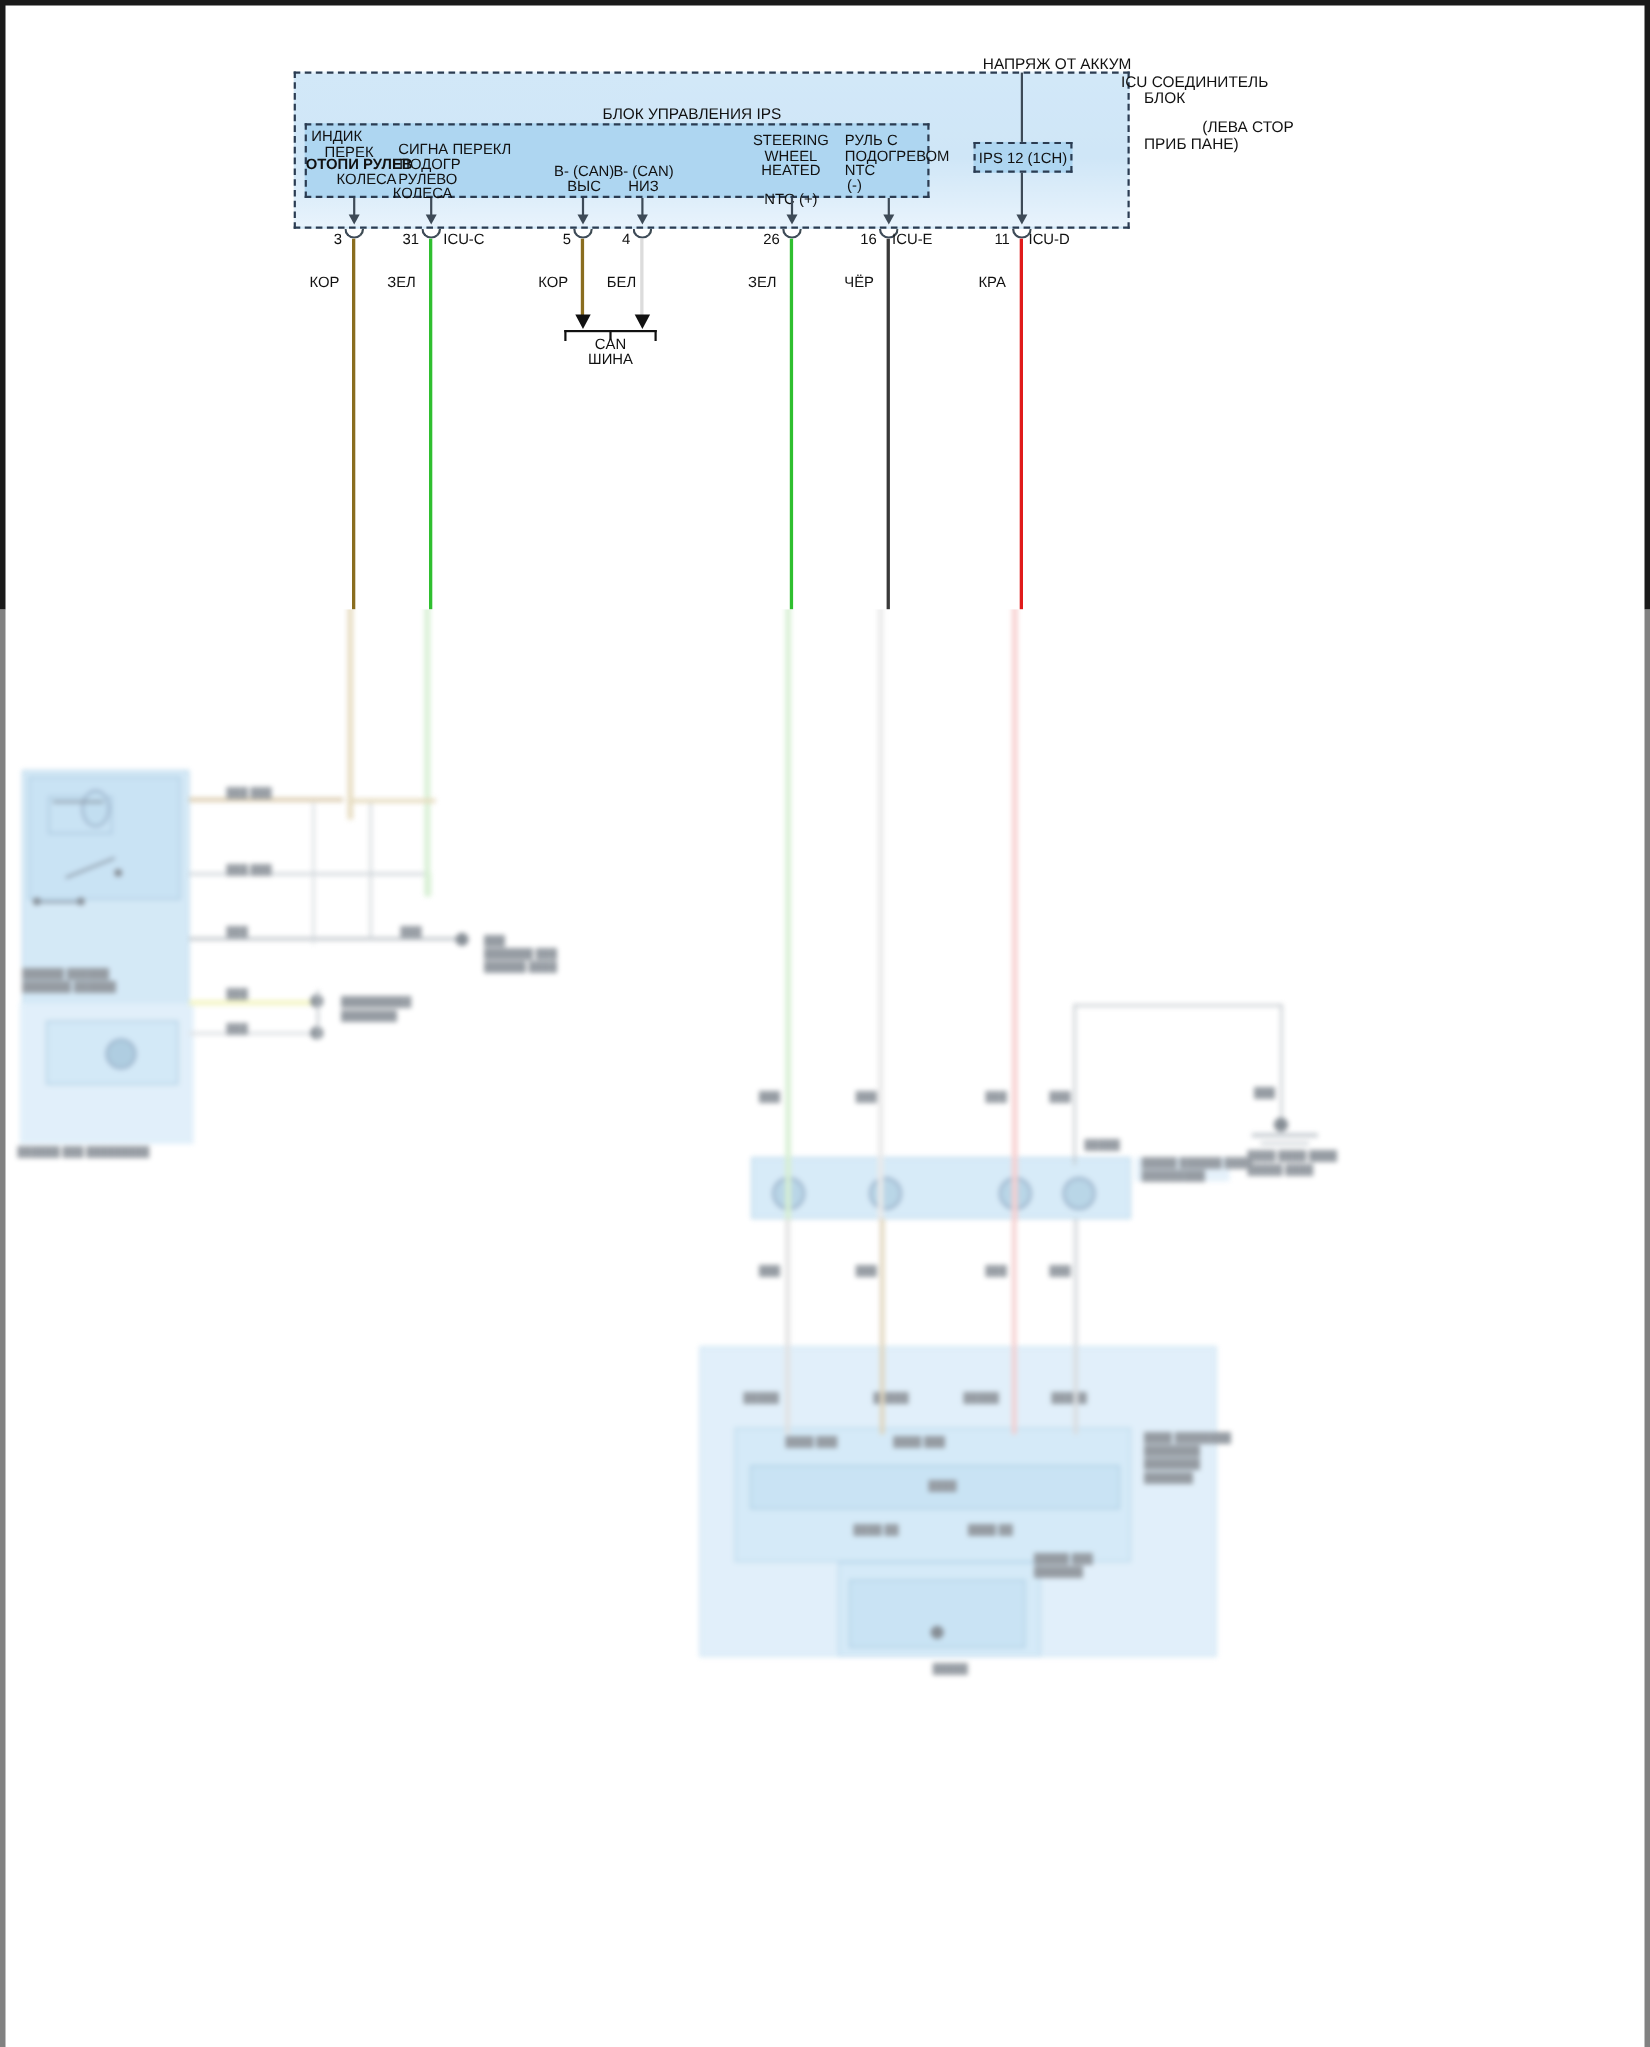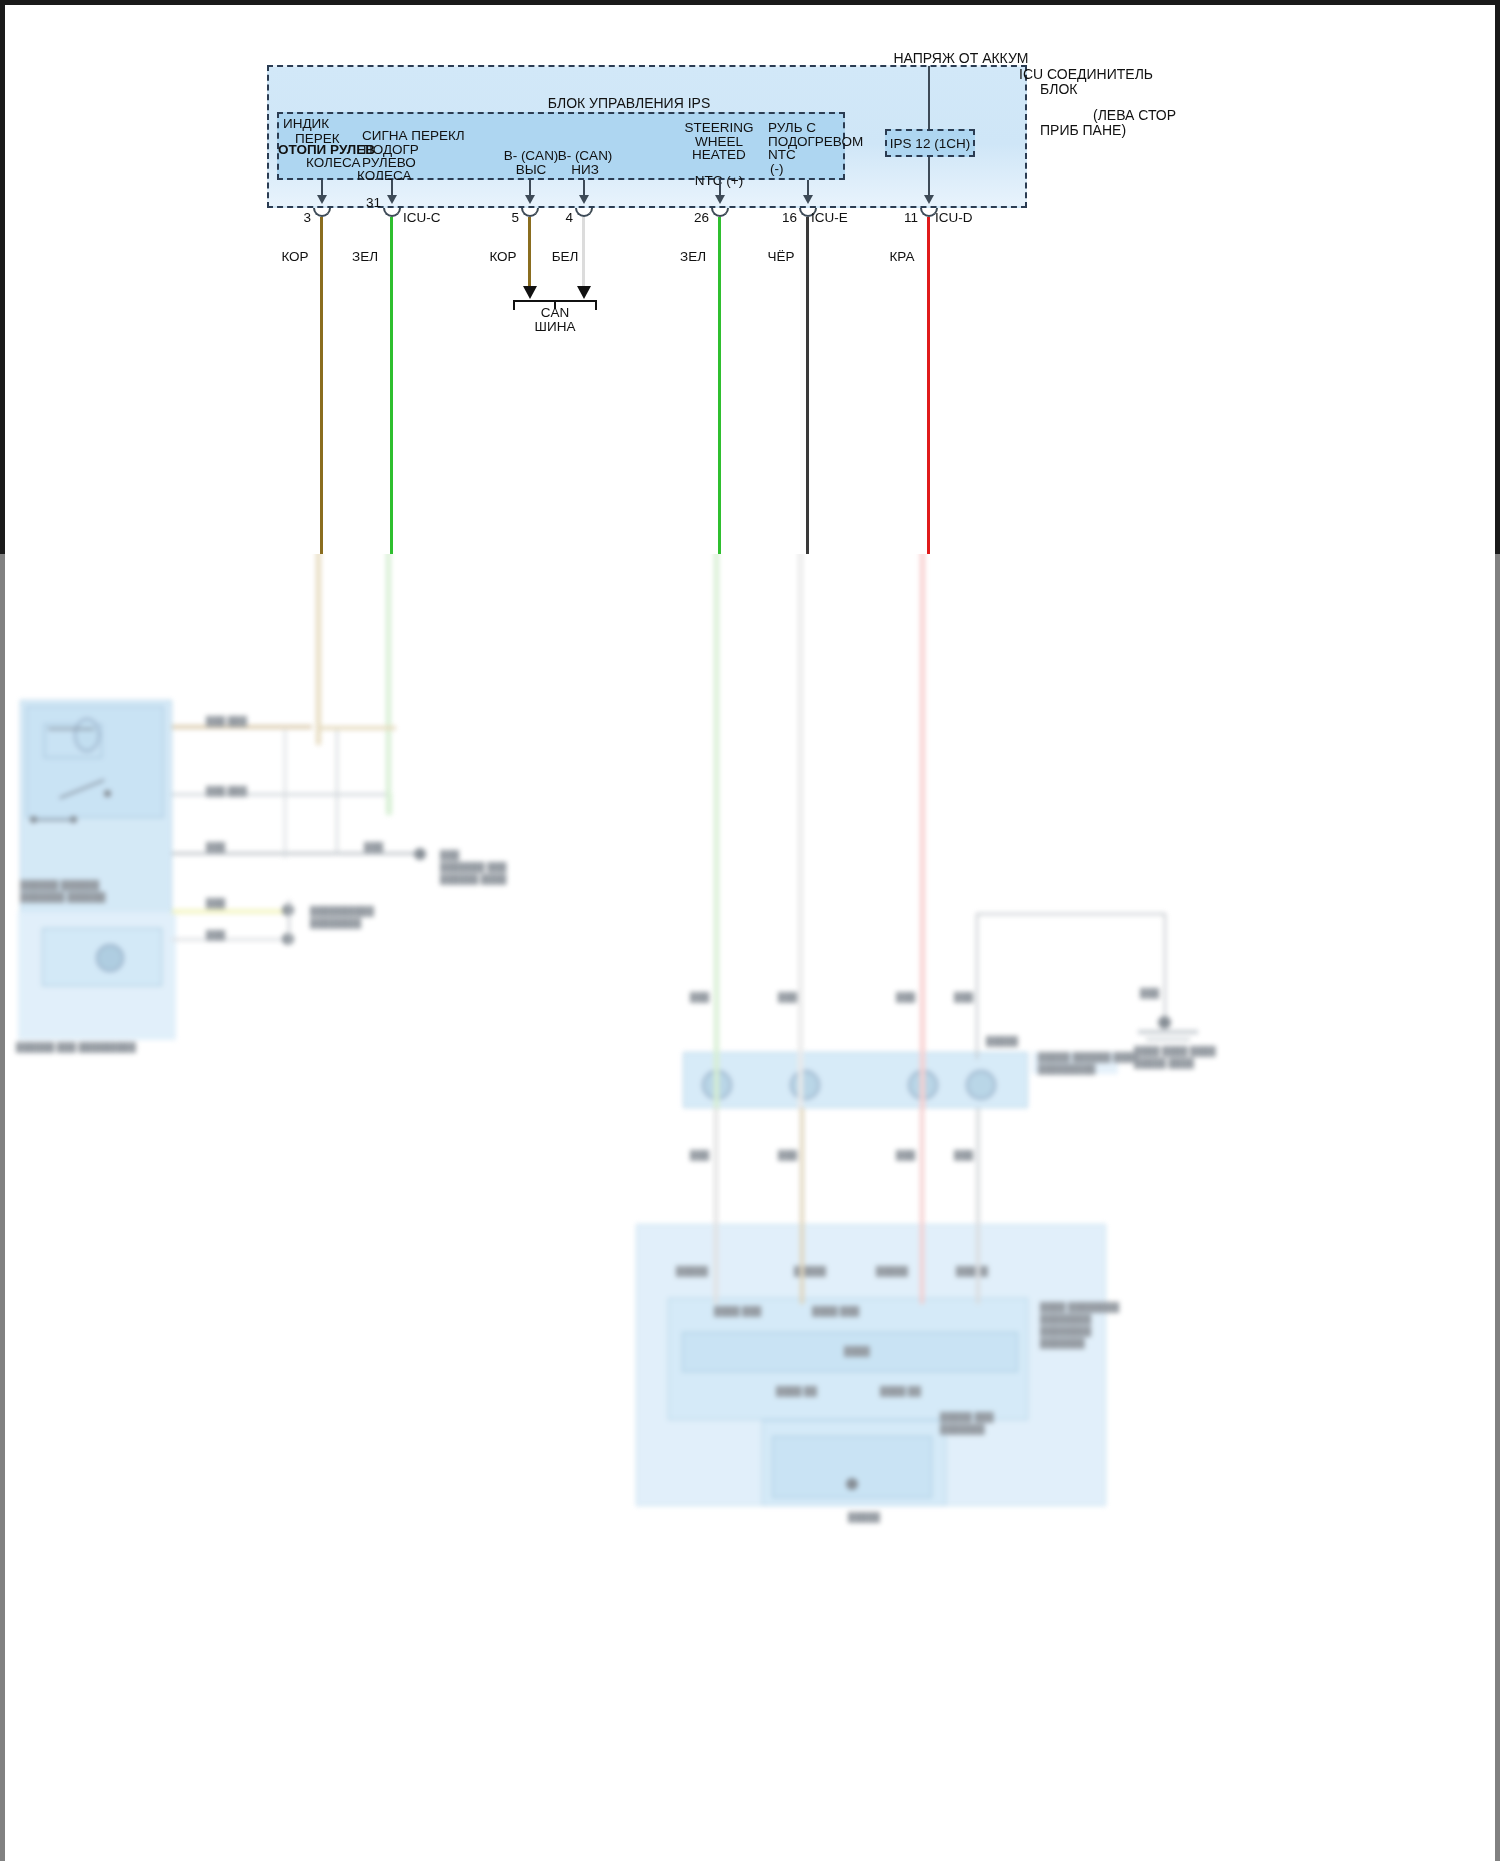--- a/index.html
+++ b/index.html
@@ -250,21 +250,21 @@
     <div class="arrow-dn" style="left:710px;top:190px;"></div>
     <div class="vline" style="left:802px;top:175px;height:17px;"></div>
     <div class="arrow-dn" style="left:798px;top:190px;"></div>
     <div class="vline" style="left:923px;top:152px;height:40px;"></div>
     <div class="arrow-dn" style="left:919px;top:190px;"></div>
 
     <div class="pincup" style="left:308px;top:203px;"></div>
     <div class="lbl r" style="left:278px;top:205px;width:28px;">3</div>
 
     <div class="pincup" style="left:378px;top:203px;"></div>
-    <div class="lbl r" style="left:348px;top:190px;width:28px;">31</div>
+    <div class="lbl r" style="left:348px;top:205px;width:28px;">31</div>
     <div class="lbl" style="left:398px;top:205px;">ICU-C</div>
 
     <div class="pincup" style="left:516px;top:203px;"></div>
     <div class="lbl r" style="left:486px;top:205px;width:28px;">5</div>
 
     <div class="pincup" style="left:570px;top:203px;"></div>
     <div class="lbl r" style="left:540px;top:205px;width:28px;">4</div>
 
     <div class="pincup" style="left:706px;top:203px;"></div>
     <div class="lbl r" style="left:676px;top:205px;width:28px;">26</div>

